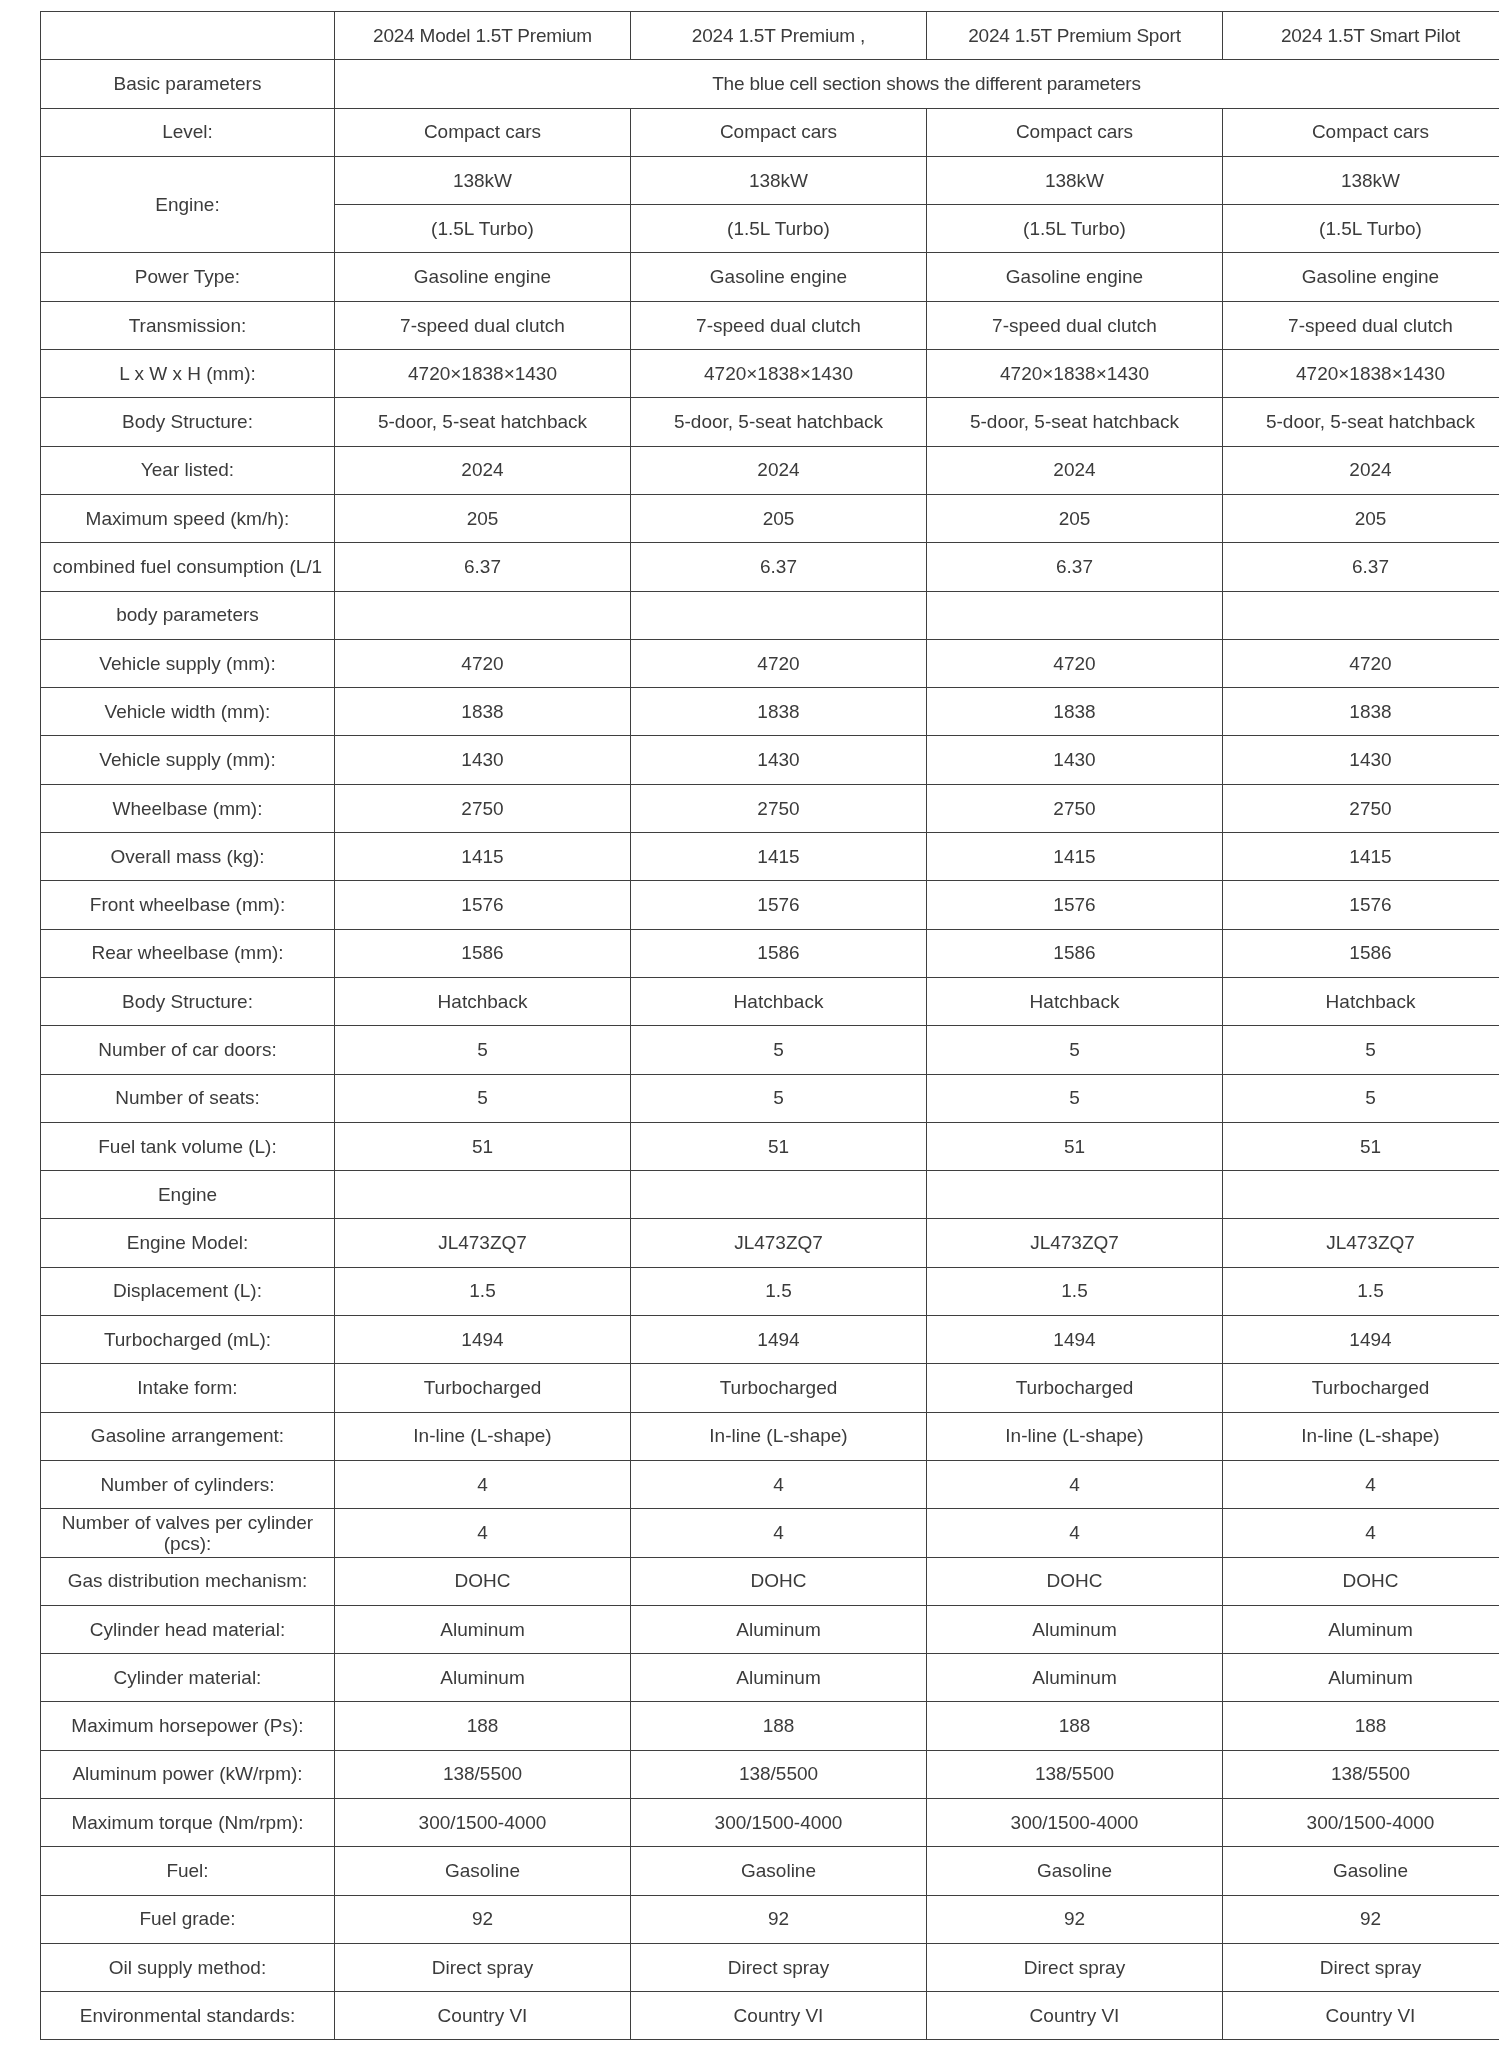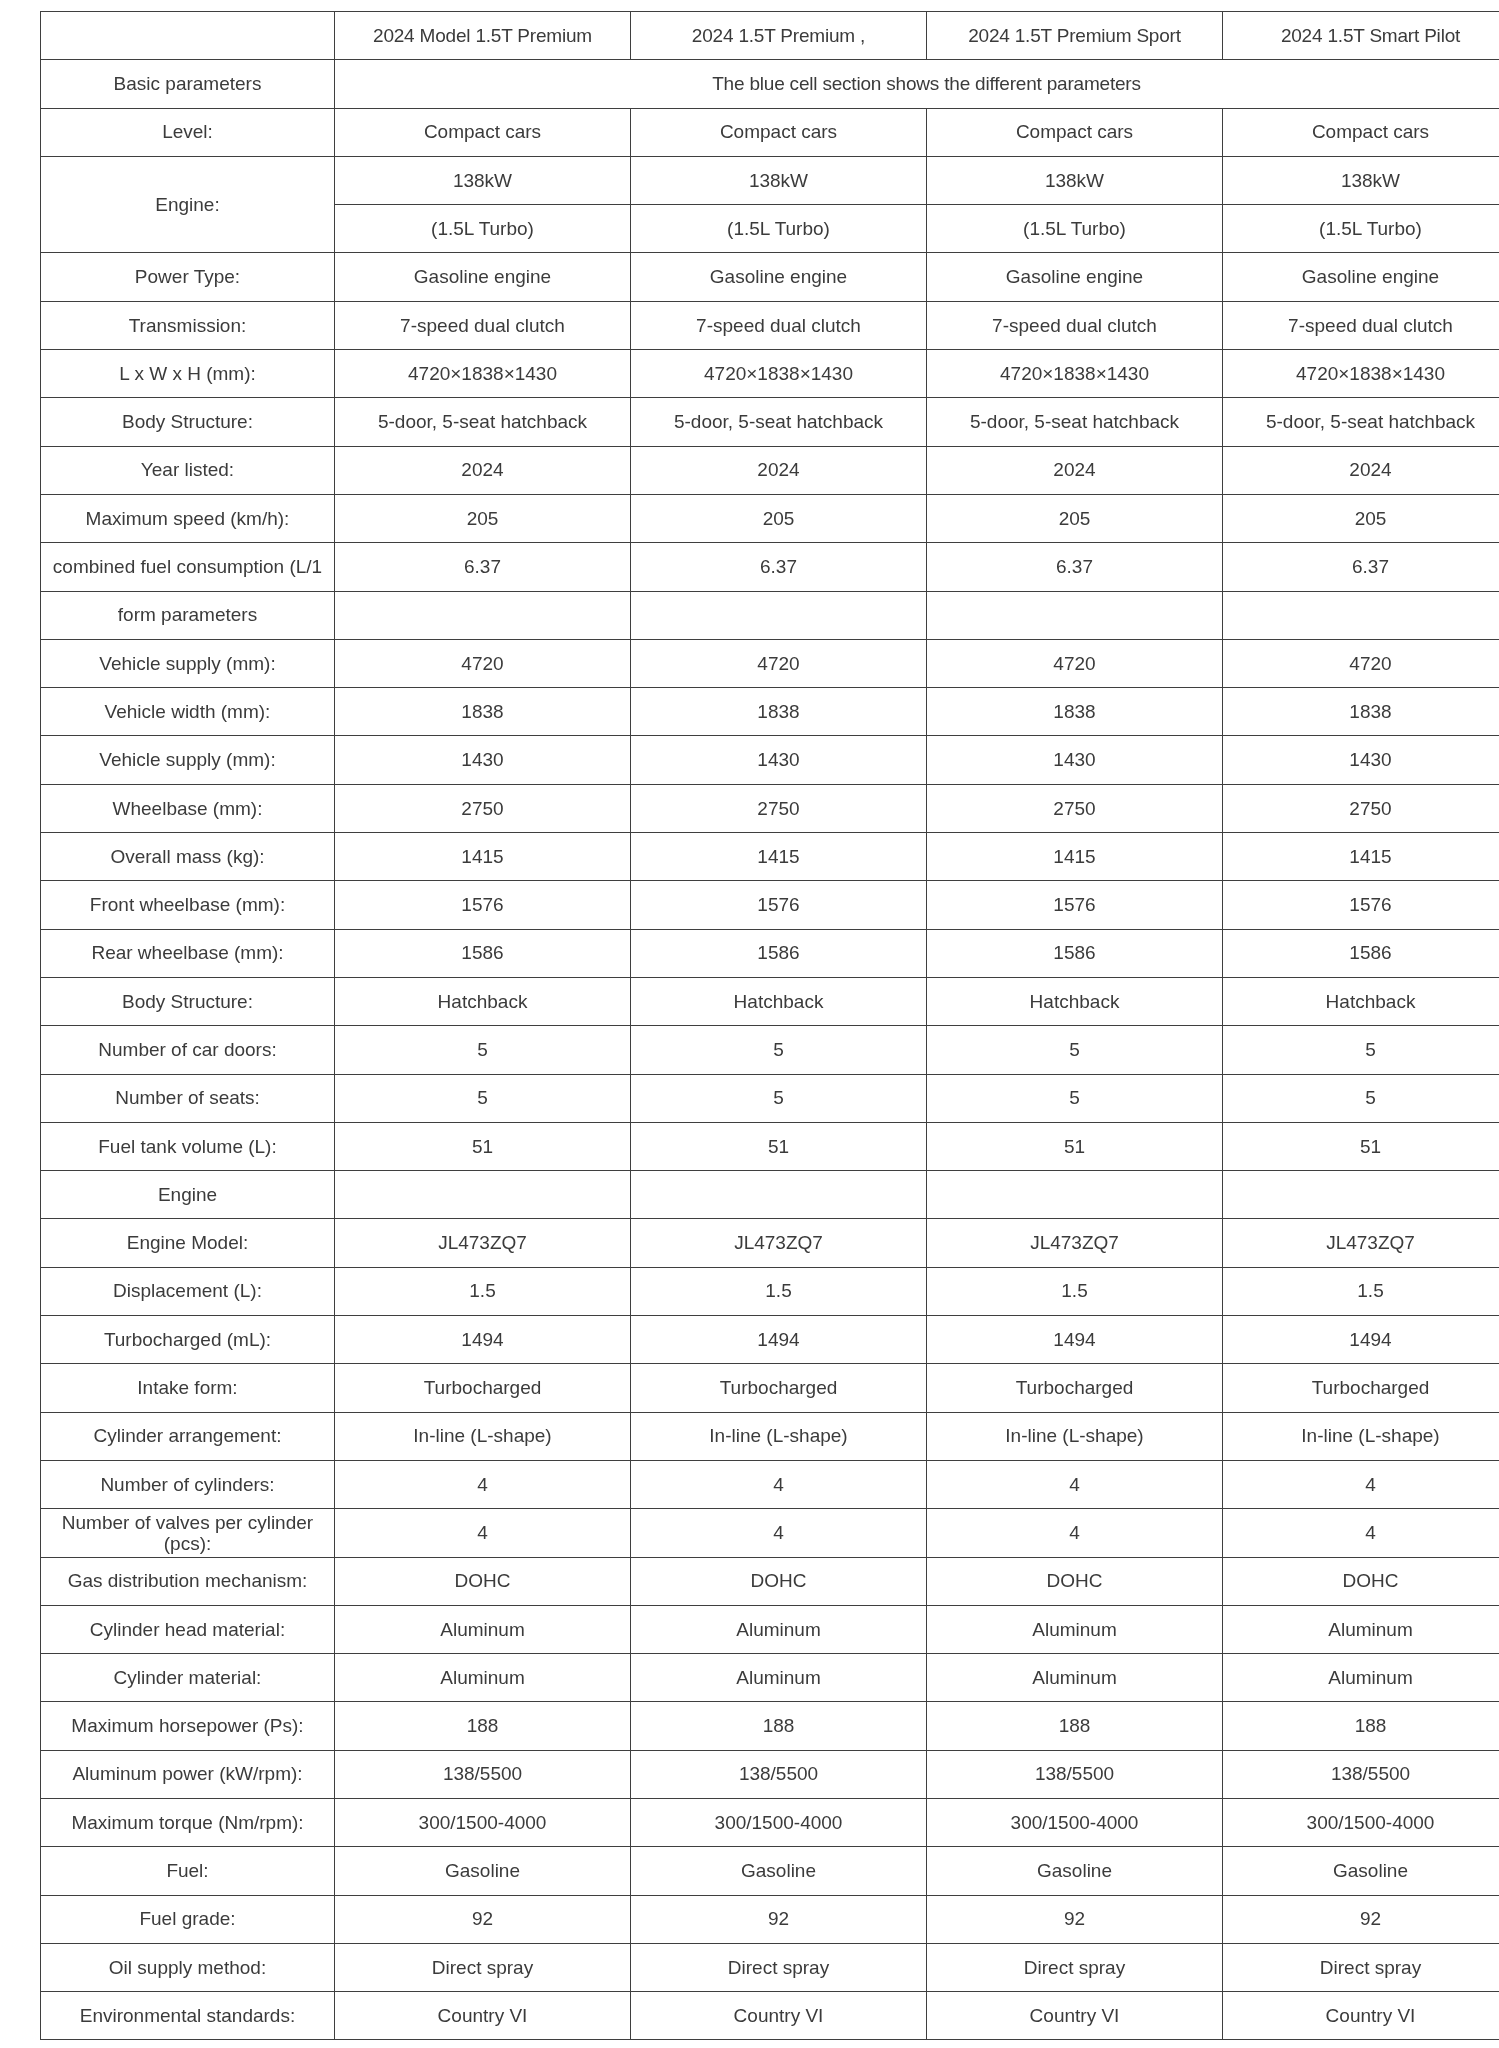--- a/index.html
+++ b/index.html
@@ -127,21 +127,21 @@
           <td>205</td>
         </tr>
         <tr>
           <td class="label">combined fuel consumption (L/1</td>
           <td>6.37</td>
           <td>6.37</td>
           <td>6.37</td>
           <td>6.37</td>
         </tr>
         <tr>
-          <td class="label bold">form parameters</td>
+          <td class="label bold">body parameters</td>
           <td></td>
           <td></td>
           <td></td>
           <td></td>
         </tr>
         <tr>
           <td class="label">Vehicle supply (mm):</td>
           <td>4720</td>
           <td>4720</td>
           <td>4720</td>
@@ -246,21 +246,21 @@
           <td>1494</td>
         </tr>
         <tr>
           <td class="label">Intake form:</td>
           <td>Turbocharged</td>
           <td>Turbocharged</td>
           <td>Turbocharged</td>
           <td>Turbocharged</td>
         </tr>
         <tr>
-          <td class="label">Cylinder arrangement:</td>
+          <td class="label">Gasoline arrangement:</td>
           <td>In-line (L-shape)</td>
           <td>In-line (L-shape)</td>
           <td>In-line (L-shape)</td>
           <td>In-line (L-shape)</td>
         </tr>
         <tr>
           <td class="label">Number of cylinders:</td>
           <td>4</td>
           <td>4</td>
           <td>4</td>

